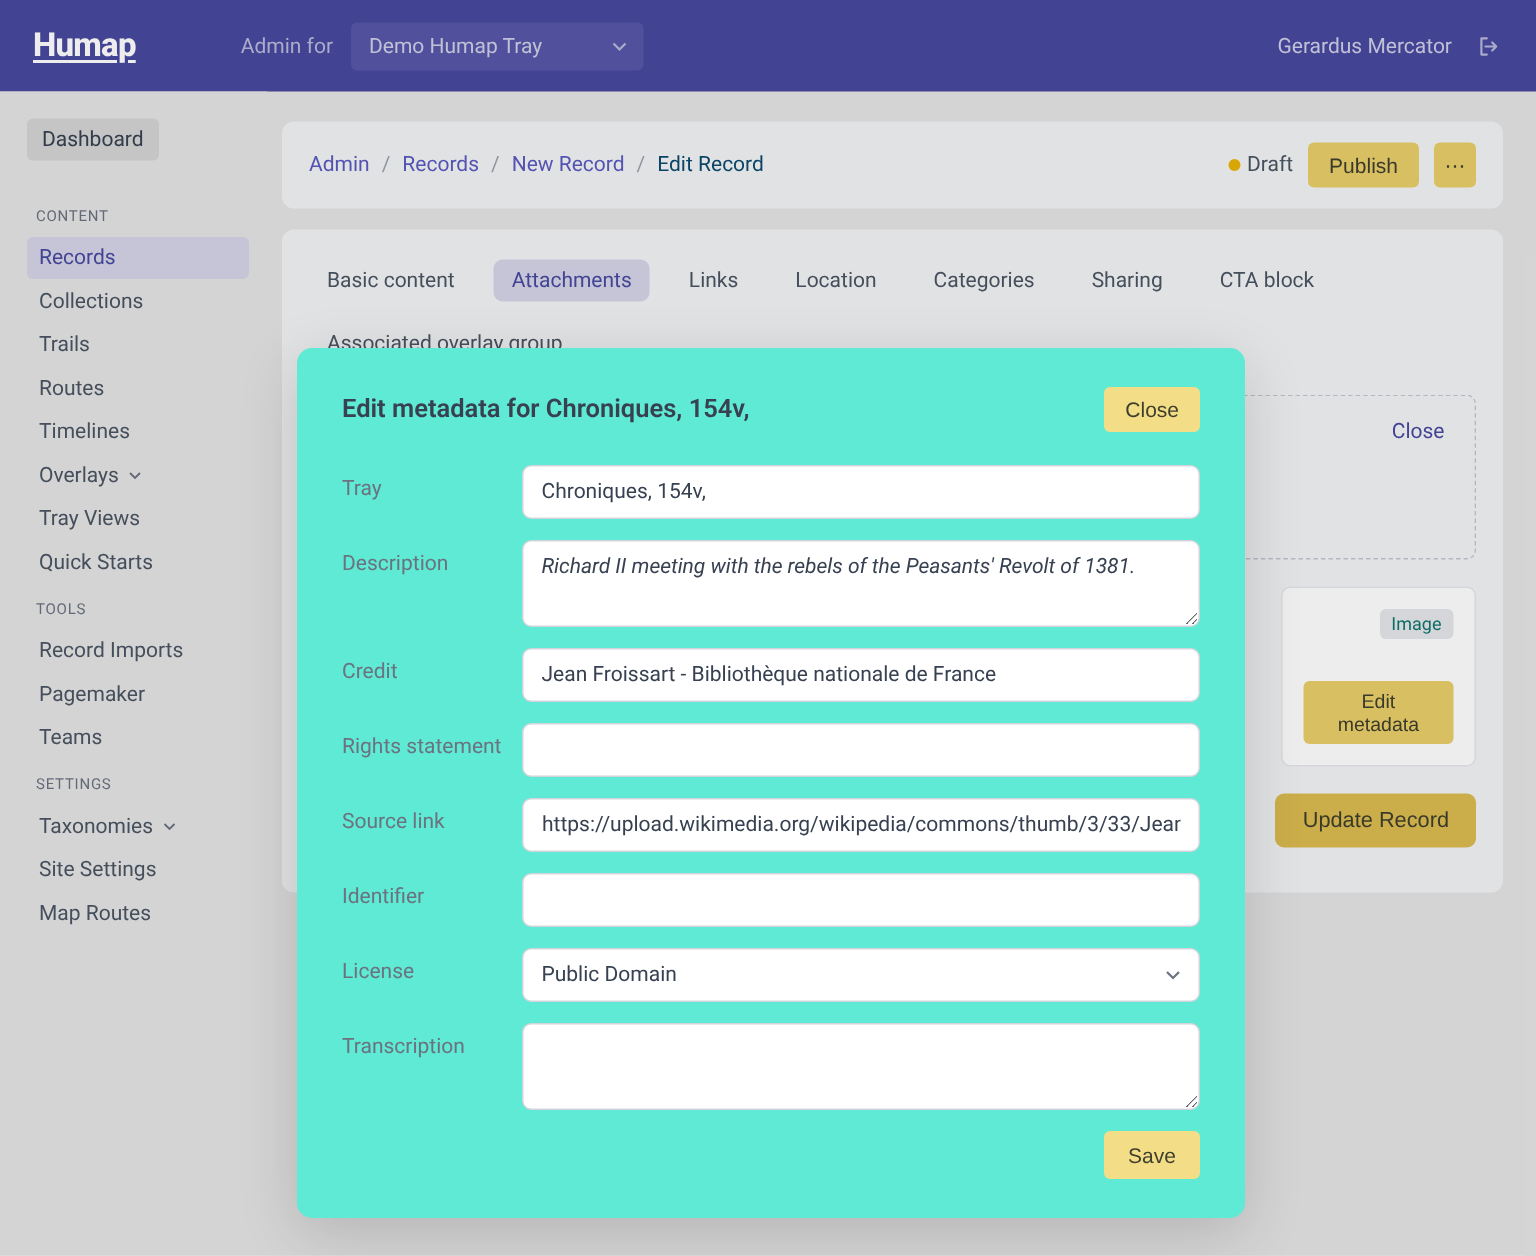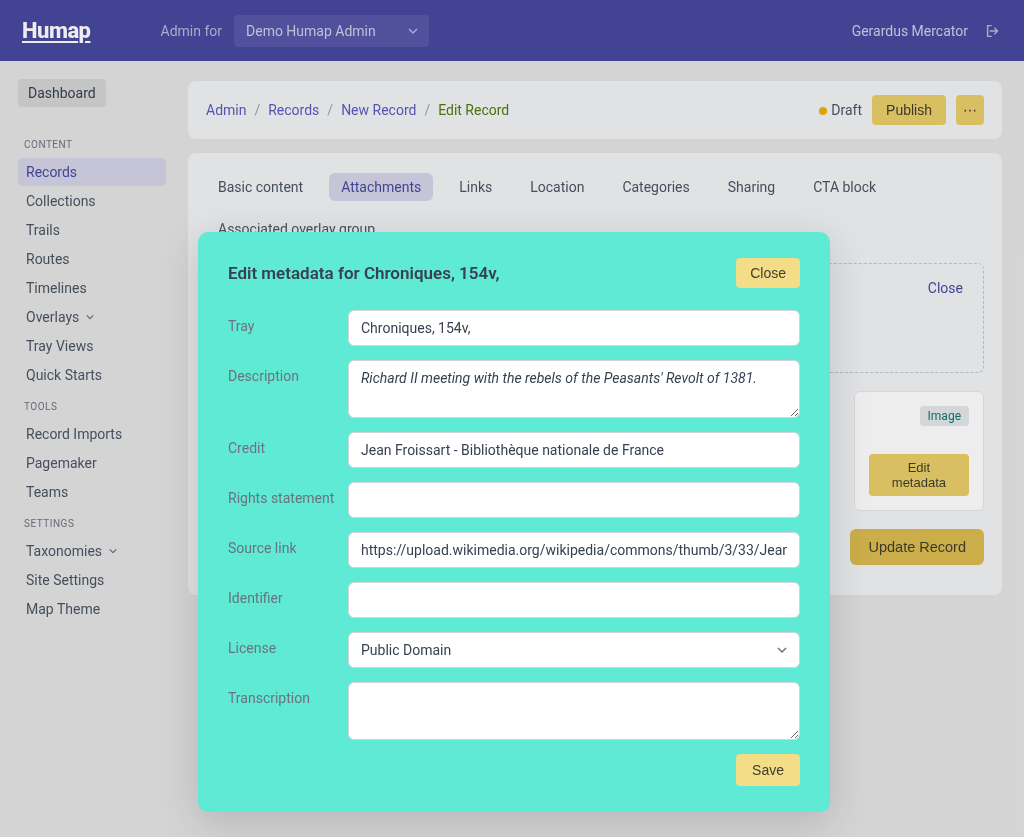--- a/index.html
+++ b/index.html
@@ -89,21 +89,21 @@
   .breadcrumb-bar {
     background: #f3f4f6;
     border-radius: 8px;
     padding: 14px 18px;
     display: flex;
     align-items: center;
     gap: 8px;
     font-size: 14px;
   }
   .crumb { color: #5a5ac0; cursor: pointer; }
-  .crumb-plain { color: #4d7c0f; }
+  .crumb-plain { color: #0c4a6e; }
   .crumb-sep { color: #9ca3af; }
   .bc-right { margin-left: auto; display: flex; align-items: center; gap: 10px; }
   .draft-dot { width: 8px; height: 8px; border-radius: 50%; background: #eab308; display: inline-block; margin-right: 4px; }
   .draft-text { color: #4b5563; }
   .publish-btn {
     background: #e9ce6a;
     color: #3f3f2e;
     border-radius: 4px;
     padding: 7px 14px;
     cursor: pointer;
@@ -269,21 +269,21 @@
     cursor: pointer;
   }
 </style>
 </head>
 <body>
 
 <div class="topbar">
   <div class="logo">Humap</div>
   <div class="admin-for">Admin for</div>
   <div class="site-select">
-    <span>Demo Humap Admin</span>
+    <span>Demo Humap Tray</span>
     <svg width="12" height="12" viewBox="0 0 12 12">
         <path d="M2 4l4 4 4-4" stroke="#b8b8db" stroke-width="1.5" fill="none"></path>
       </svg>
   </div>
   <div class="topbar-right">
     <span>Gerardus Mercator</span>
     <svg class="logout-icon" viewBox="0 0 20 20">
         <path d="M8 4H4v12h4M12 7l3 3-3 3M7 10h8" stroke="#b8b8db" stroke-width="1.6" fill="none" stroke-linecap="round" stroke-linejoin="round"></path>
       </svg>
   </div>
@@ -335,21 +335,21 @@
         <div class="sidebar-item">
           <span>Taxonomies</span>
           <svg width="10" height="10" viewBox="0 0 12 12" class="sidebar-caret">
             <path d="M2 4l4 4 4-4" stroke="#6b7280" stroke-width="1.5" fill="none"></path>
           </svg>
         </div>
         <div class="sidebar-item">
           <span>Site Settings</span>
         </div>
         <div class="sidebar-item">
-          <span>Map Theme</span>
+          <span>Map Routes</span>
         </div>
       </div>
   </div>
 
   <div class="content">
     <div class="breadcrumb-bar">
       <span class="crumb">Admin</span>
       <span class="crumb-sep">/</span>
       <span class="crumb">Records</span>
       <span class="crumb-sep">/</span>

